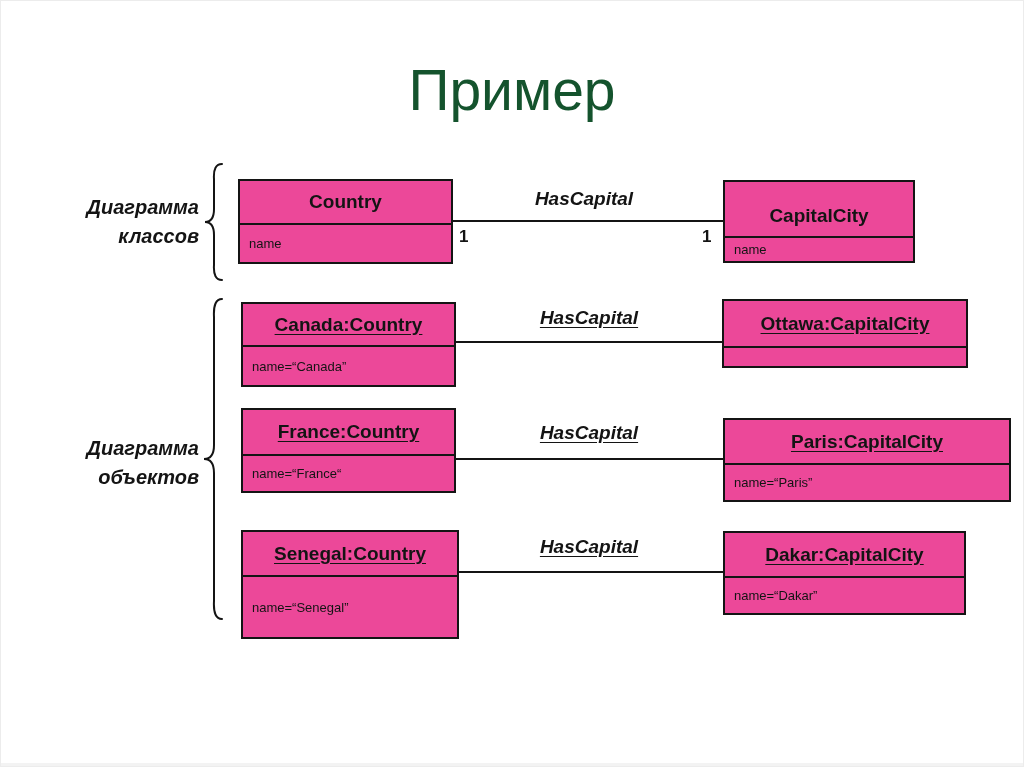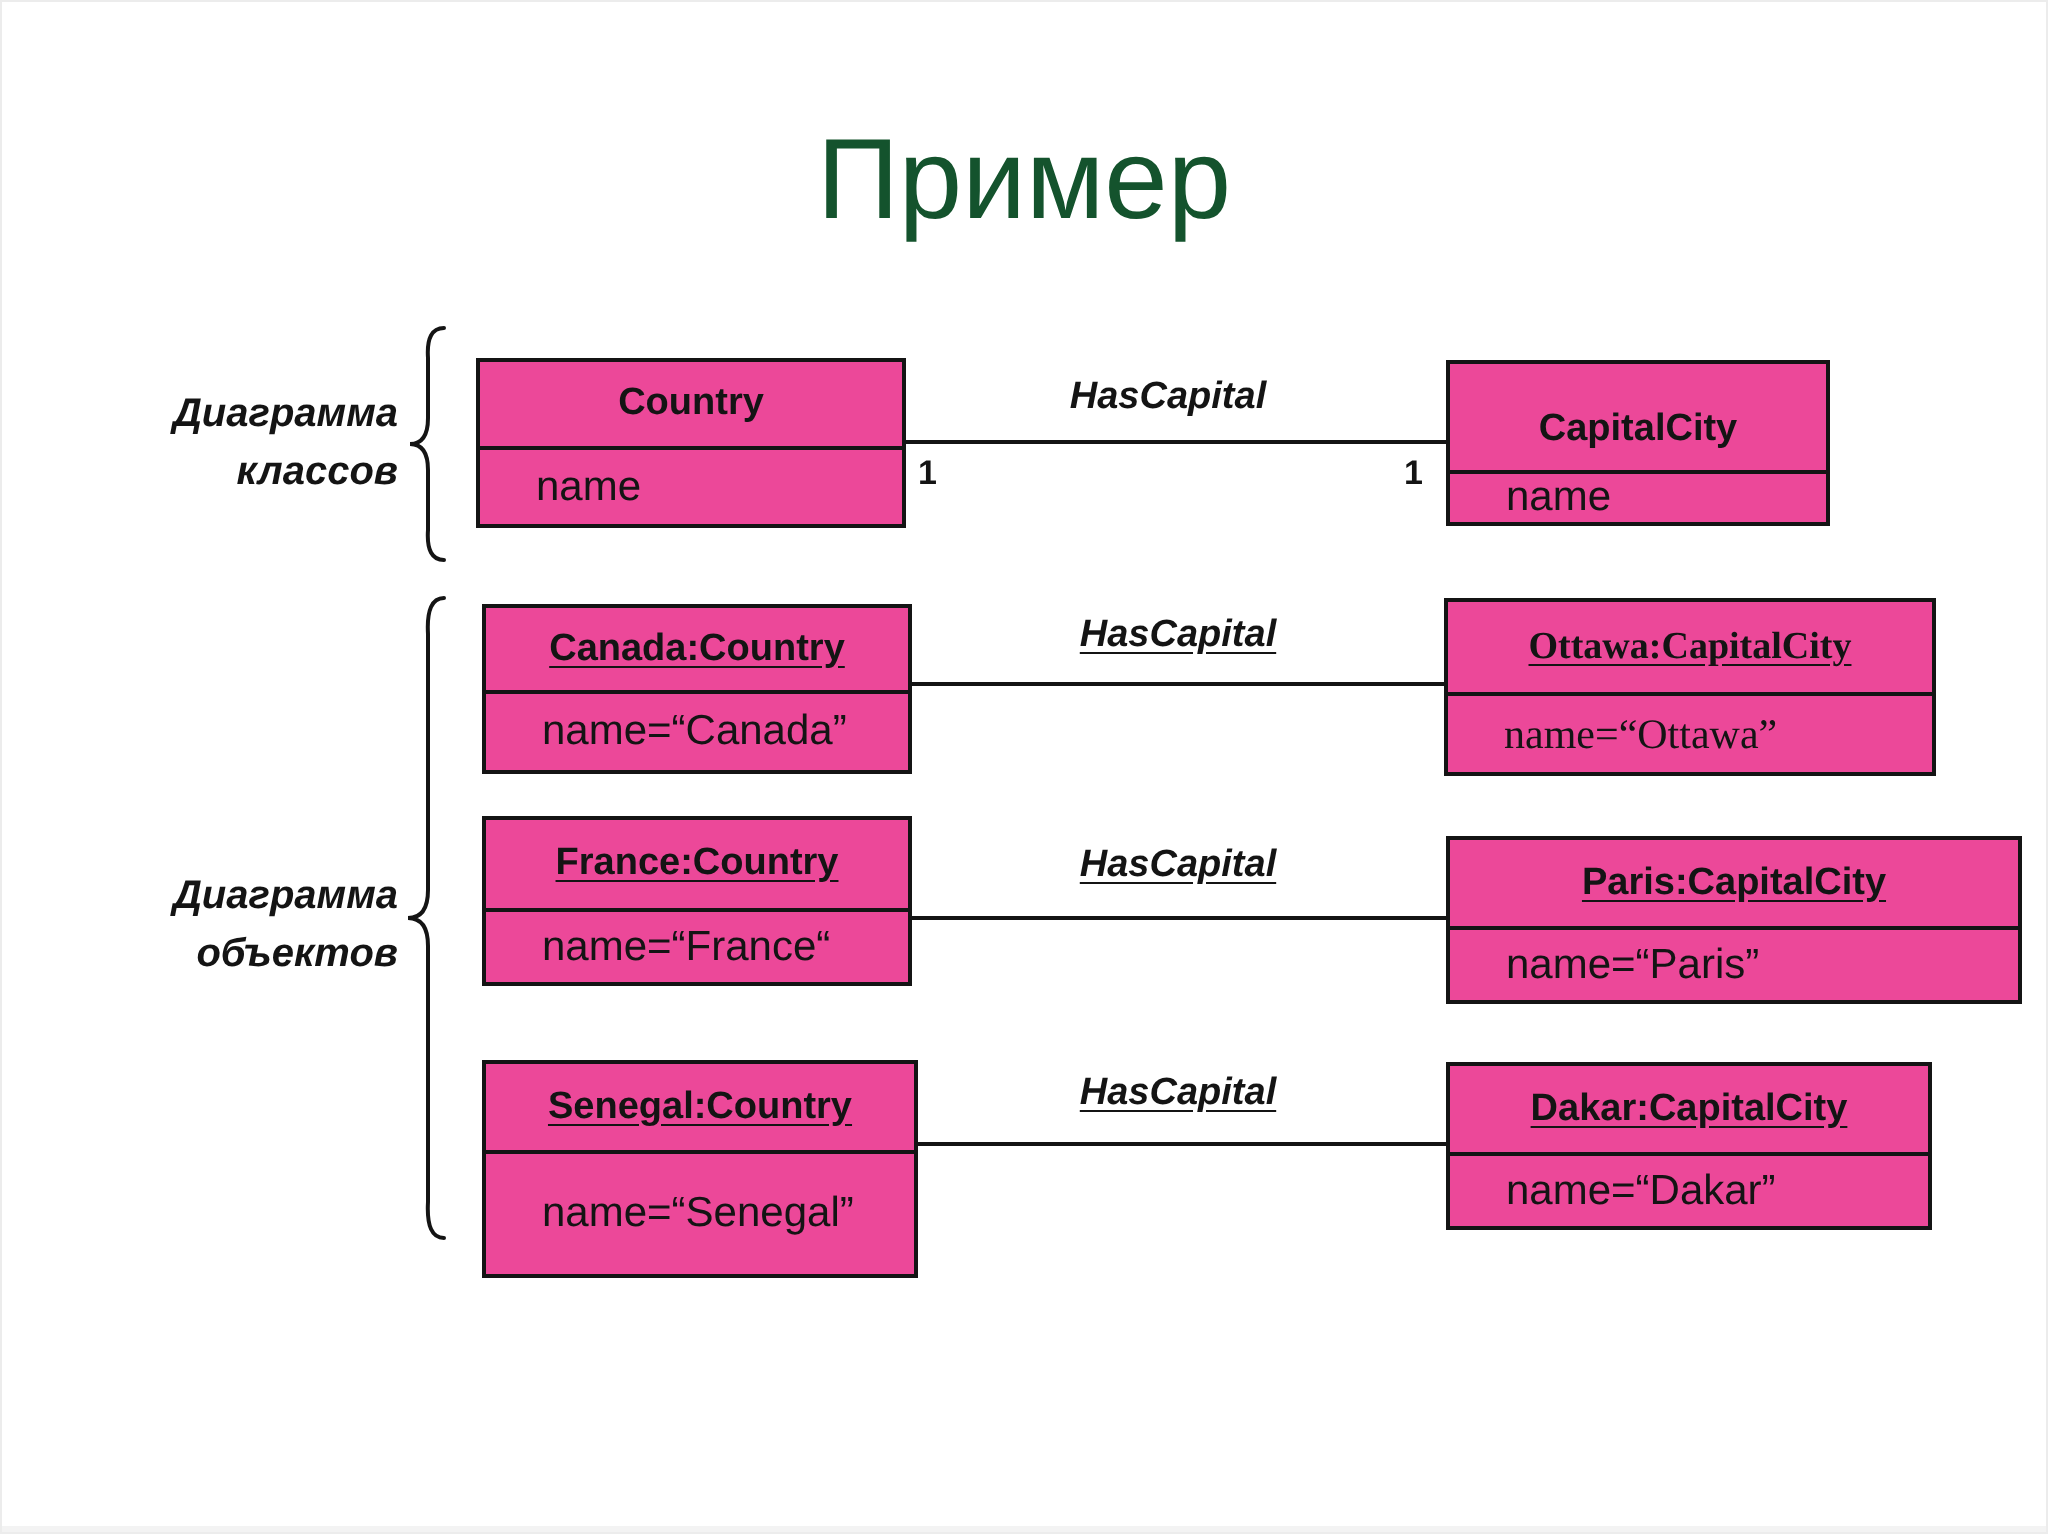--- a/index.html
+++ b/index.html
@@ -51,22 +51,22 @@
     justify-content: center;
     font-weight: 700;
     font-size: 19px;
     white-space: nowrap;
   }
   .uml-title.underlined { text-decoration: underline; text-underline-offset: 3px; }
   .uml-attr {
     flex: 1;
     display: flex;
     align-items: center;
-    padding-left: 28px;
-    font-size: 21px;
+    padding-left: 9px;
+    font-size: 13px;
     white-space: nowrap;
   }
   .connector {
     position: absolute;
     height: 0;
     border-top: 2px solid #141414;
   }
   .assoc-label {
     position: absolute;
     width: 200px;
@@ -122,23 +122,22 @@
   <svg class="brace" style="left:202px; top:296px;" width="21" height="324" viewBox="0 0 21 324">
     <path d="M19,2 Q10,2 11,20 L11,148 Q11,162 1,162 Q11,162 11,176 L11,304 Q10,322 19,322" fill="none" stroke="#141414" stroke-width="2" stroke-linecap="round"></path>
   </svg>
 
   <div class="uml-box" style="left:240px; top:301px; width:215px; height:85px;">
     <div class="uml-title underlined" style="height:41px;">Canada:Country</div>
     <div class="uml-attr">name=“Canada”</div>
   </div>
   <div class="connector" style="left:455px; top:340px; width:266px;"></div>
   <div class="assoc-label underlined" style="left:488px; top:306px;">HasCapital</div>
-  <div class="uml-box" style="left:721px; top:298px; width:246px; height:89px;font-family:Liberation Serif, serif;">
+  <div class="uml-box" style="left:721px; top:298px; width:246px; height:69px;">
     <div class="uml-title underlined" style="height:45px;">Ottawa:CapitalCity</div>
-    <div class="uml-attr">name=“Ottawa”</div>
   </div>
 
   <div class="uml-box" style="left:240px; top:407px; width:215px; height:85px;">
     <div class="uml-title underlined" style="height:44px;">France:Country</div>
     <div class="uml-attr">name=“France“</div>
   </div>
   <div class="connector" style="left:455px; top:457px; width:267px;"></div>
   <div class="assoc-label underlined" style="left:488px; top:421px;">HasCapital</div>
   <div class="uml-box" style="left:722px; top:417px; width:288px; height:84px;">
     <div class="uml-title underlined" style="height:43px;">Paris:CapitalCity</div>

